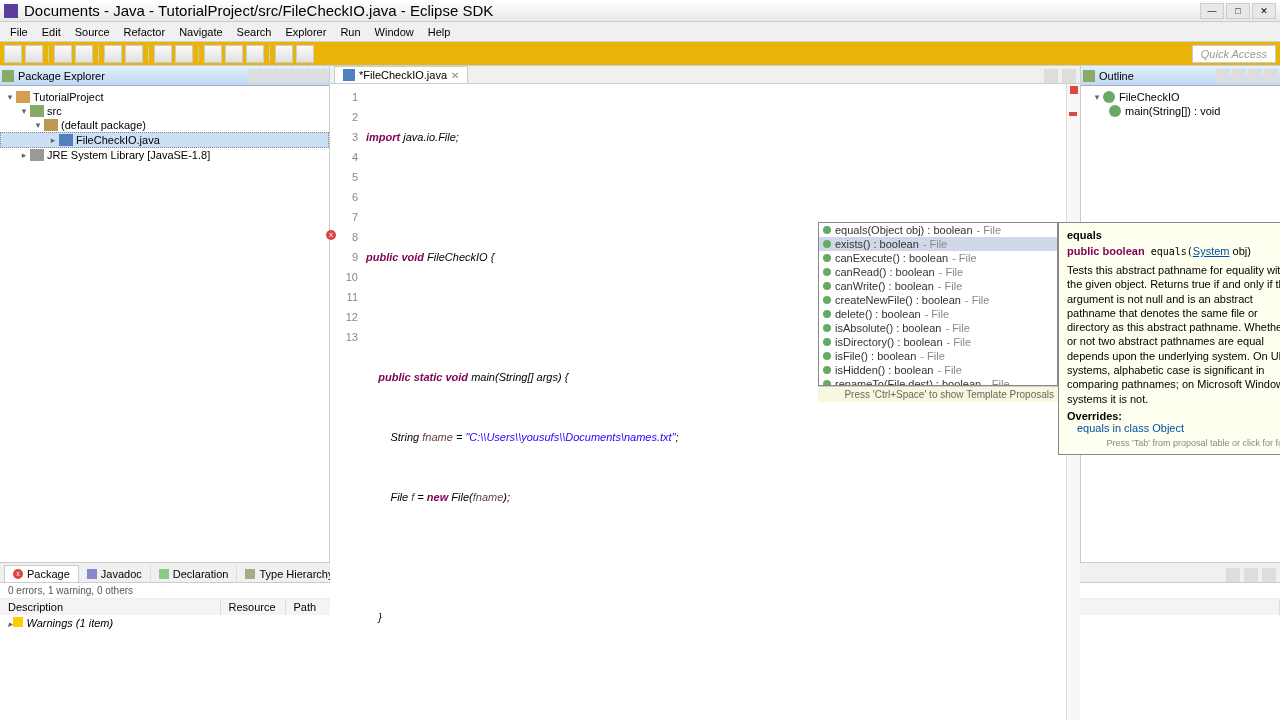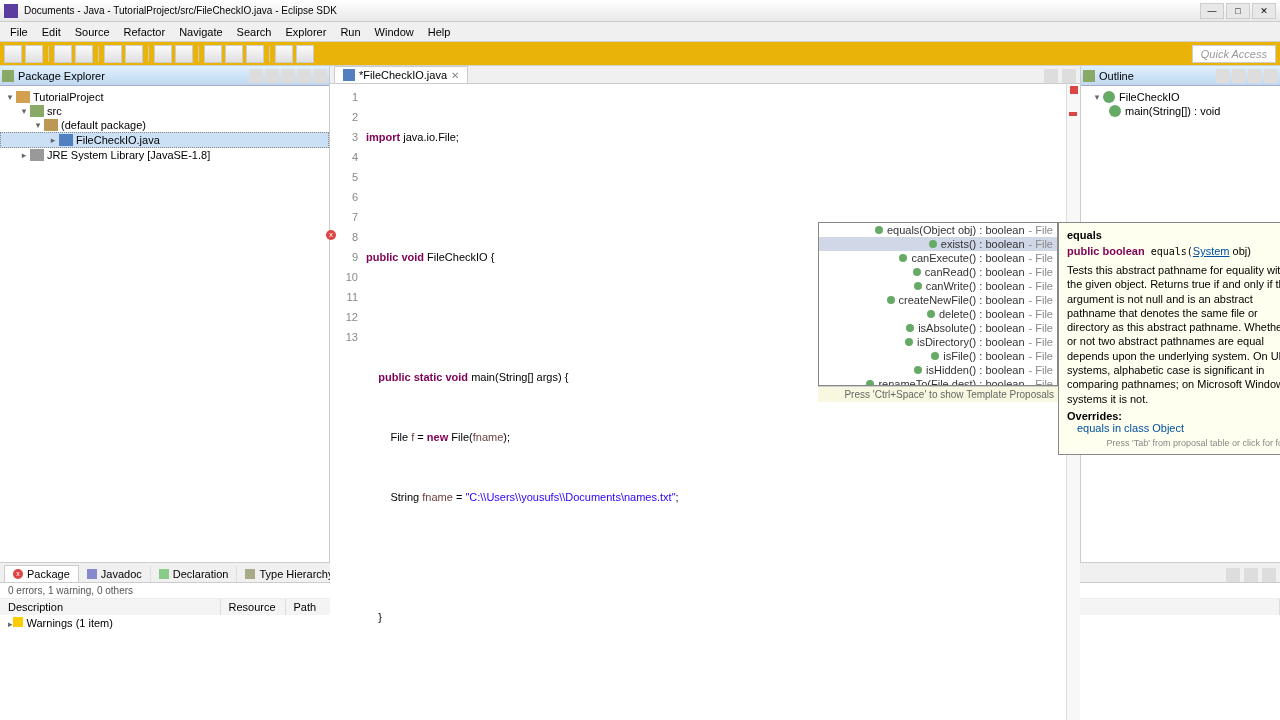--- a/index.html
+++ b/index.html
@@ -1,19 +1,19 @@
 <!DOCTYPE html>
 <html><head>
 <meta charset="utf-8">
 <style>
 * { margin: 0; padding: 0; box-sizing: border-box; font-family: Tahoma, sans-serif; font-size: 11px; }
 body { background: #f0f0f0; width: 1280px; height: 720px; overflow: hidden; }
 .titlebar { height: 22px; background: linear-gradient(#fff,#e8e8e8); display: flex; align-items: center; padding: 0 4px; border-bottom: 1px solid #ccc; }
 .titlebar-icon { width: 14px; height: 14px; background: #5a3d9e; margin-right: 6px; }
-.titlebar-text { flex: 1; font-size: 10px; }
+.titlebar-text { flex: 1; font-size: 15px; }
 .winbtns { display: flex; gap: 2px; }
 .winbtn { width: 24px; height: 16px; background: #e8e8e8; border: 1px solid #ccc; display:flex;align-items:center;justify-content:center;font-size:9px; }
 .menubar { height: 20px; background: #f0f0f0; display: flex; align-items: center; padding: 0 4px; gap: 2px; border-bottom: 1px solid #d0d0d0; }
 .menubar span { padding: 2px 6px; cursor: default; }
 .toolbar { height: 24px; background: #eab308; display: flex; align-items: center; padding: 0 4px; gap: 3px; border-bottom: 1px solid #d0d0d0; }
 .tbtn { width: 18px; height: 18px; background: linear-gradient(#fafafa,#e0e0e0); border: 1px solid #ccc; }
 .tsep { width: 1px; height: 16px; background: #ccc; margin: 0 2px; }
 .quickaccess { margin-left: auto; border: 1px solid #ccc; padding: 2px 8px; background: #fff; color: #999; font-style: italic; }
 .workspace { display: flex; height: 496px; }
 .left-panel { width: 330px; background: #fff; border-right: 1px solid #ccc; display:flex;flex-direction:column; }
@@ -36,31 +36,31 @@
 .editor-tab { padding: 2px 8px; background: #fff; border: 1px solid #ccc; border-bottom: none; display: flex; align-items: center; gap: 4px; }
 .editor-tab-icon { width: 12px; height: 12px; background: #5080c0; }
 .editor-tab-close { font-size: 10px; color: #888; }
 .editor-tab-ctrls { margin-left: auto; display:flex;gap:2px;padding-right:4px; }
 .editor-body { flex: 1; display: flex; background: #fff; position: relative; font-family: Consolas, monospace; font-size: 15px; }
 .gutter { width: 34px; background: #fff; text-align: right; padding-right: 6px; color: #888; font-family: Consolas, monospace; font-size: 14px; line-height: 20px; padding-top: 3px; }
 .gutter .ln { height: 20px; }
 .gutter .ln.err { position:relative; }
 .gutter .ln.err::before { content:'x'; position:absolute;left:-4px;top:3px;width:10px;height:10px;background:#d44;color:#fff;font-size:8px;line-height:10px;text-align:center;border-radius:50%; }
 .code { flex: 1; padding: 3px 2px; line-height: 20px; font-family: Consolas, monospace; font-size: 15px; white-space: pre; }
-.code .line { height: 20px; }
+.code .line { height: 20px; font-style: italic; }
 .code .line.current { background: #f0f4fc; }
 .kw { color: #7f0055; font-weight: bold; }
 .str { color: #2a00ff; }
 .var { color: #6a3e3e; }
 .overview { width: 14px; background: #f8f8f8; border-left:1px solid #ddd; position:relative; }
 .ov-err { position:absolute; left:2px; width:8px; height:4px; background:#d44; }
 .ov-rect { position:absolute; right:2px; top:2px; width:8px;height:8px;background:#d44; }
 .autocomplete { position: absolute; left: 488px; top: 156px; display: flex; z-index: 10; }
 .ac-list { width: 240px; background: #fff; border: 1px solid #888; max-height: 164px; overflow-y:auto; }
-.ac-item { display: flex; align-items: center; padding: 1px 4px; font-size: 11px; justify-content: flex-end; }
+.ac-item { display: flex; align-items: center; padding: 1px 4px; font-size: 11px; }
 .ac-item.sel { background: #d0d8e8; }
 .ac-icon { width: 8px; height: 8px; background: #6a6; border-radius: 50%; margin-right: 4px; flex-shrink:0; }
 .ac-sig { color: #333; }
 .ac-type { color: #888; margin-left: 4px; }
 .ac-hint { font-size: 10px; text-align: right; padding: 2px 4px; background: #f8f8e0; border-top: 1px solid #ccc; color:#666; }
 .ac-doc { width: 248px; background: #fffff0; border: 1px solid #888; padding: 6px 8px; font-size: 11px; }
 .ac-doc-title { font-weight: bold; margin-bottom: 4px; }
 .ac-doc-sig { font-family: Consolas, monospace; font-size: 10px; margin-bottom: 6px; }
 .ac-doc-sig .dkw { color: #7f0055; font-weight: bold; }
 .ac-doc-sig .dlink { color: #0050a0; text-decoration: underline; }
@@ -77,21 +77,21 @@
 .bottom-tab { padding: 2px 8px; display:flex;align-items:center;gap:4px; border-right:1px solid #ddd; }
 .bottom-tab.active { background: #fff; border: 1px solid #ccc; border-bottom: none; }
 .bottom-tab .bti { width:10px;height:10px; }
 .bti-err { background:#d44;border-radius:50%;color:#fff;font-size:7px;line-height:10px;text-align:center; }
 .bti-jd { background:#88c; }
 .bti-decl { background:#8c8; }
 .bti-th { background:#aa8; }
 .problems-info { padding: 2px 8px; font-size: 10px; color: #555; border-bottom:1px solid #eee; }
 .problems-table thead th { text-align: left; padding: 2px 8px; border-right: 1px solid #ddd; background: #f4f4f4; font-weight: normal; }
 .problems-table { width: 100%; border-collapse: collapse; font-size: 11px; }
-.problems-table tbody td { padding: 2px 8px; }
+.problems-table tbody td { padding: 2px 8px; font-style: italic; }
 .warn-icon { display:inline-block;width:10px;height:10px;background:#fc0;margin-right:4px; }
 </style>
 </head>
 <body>
 
 <div class="titlebar">
   <div class="titlebar-icon"></div>
   <div class="titlebar-text">Documents - Java - TutorialProject/src/FileCheckIO.java - Eclipse SDK</div>
   <div class="winbtns">
     <div class="winbtn">—</div>
@@ -202,22 +202,22 @@
         <div class="ln">11</div>
         <div class="ln">12</div>
         <div class="ln">13</div>
       </div>
       <div class="code">
         <div class="line"><span class="kw">import</span><span> java.io.File;</span></div>
         <div class="line"></div>
         <div class="line"><span class="kw">public</span><span class="kw"> void</span><span> FileCheckIO {</span></div>
         <div class="line"></div>
         <div class="line"><span class="kw">    public</span><span class="kw"> static</span><span class="kw"> void</span><span> main(String[] args) {</span></div>
+        <div class="line"><span>        String </span><span class="var">fname</span><span> = </span><span class="str">"C:\\Users\\yousufs\\Documents\names.txt"</span><span>;</span></div>
         <div class="line"><span>        File </span><span class="var">f</span><span> = </span><span class="kw">new</span><span> File(</span><span class="var">fname</span><span>);</span></div>
-        <div class="line"><span>        String </span><span class="var">fname</span><span> = </span><span class="str">"C:\\Users\\yousufs\\Documents\names.txt"</span><span>;</span></div>
         <div class="line"></div>
         <div class="line"><span>    }</span></div>
         
         
         
       </div>
       <div class="overview">
         <div class="ov-rect"></div>
         <div class="ov-err" style="top:28px"></div>
       </div>

